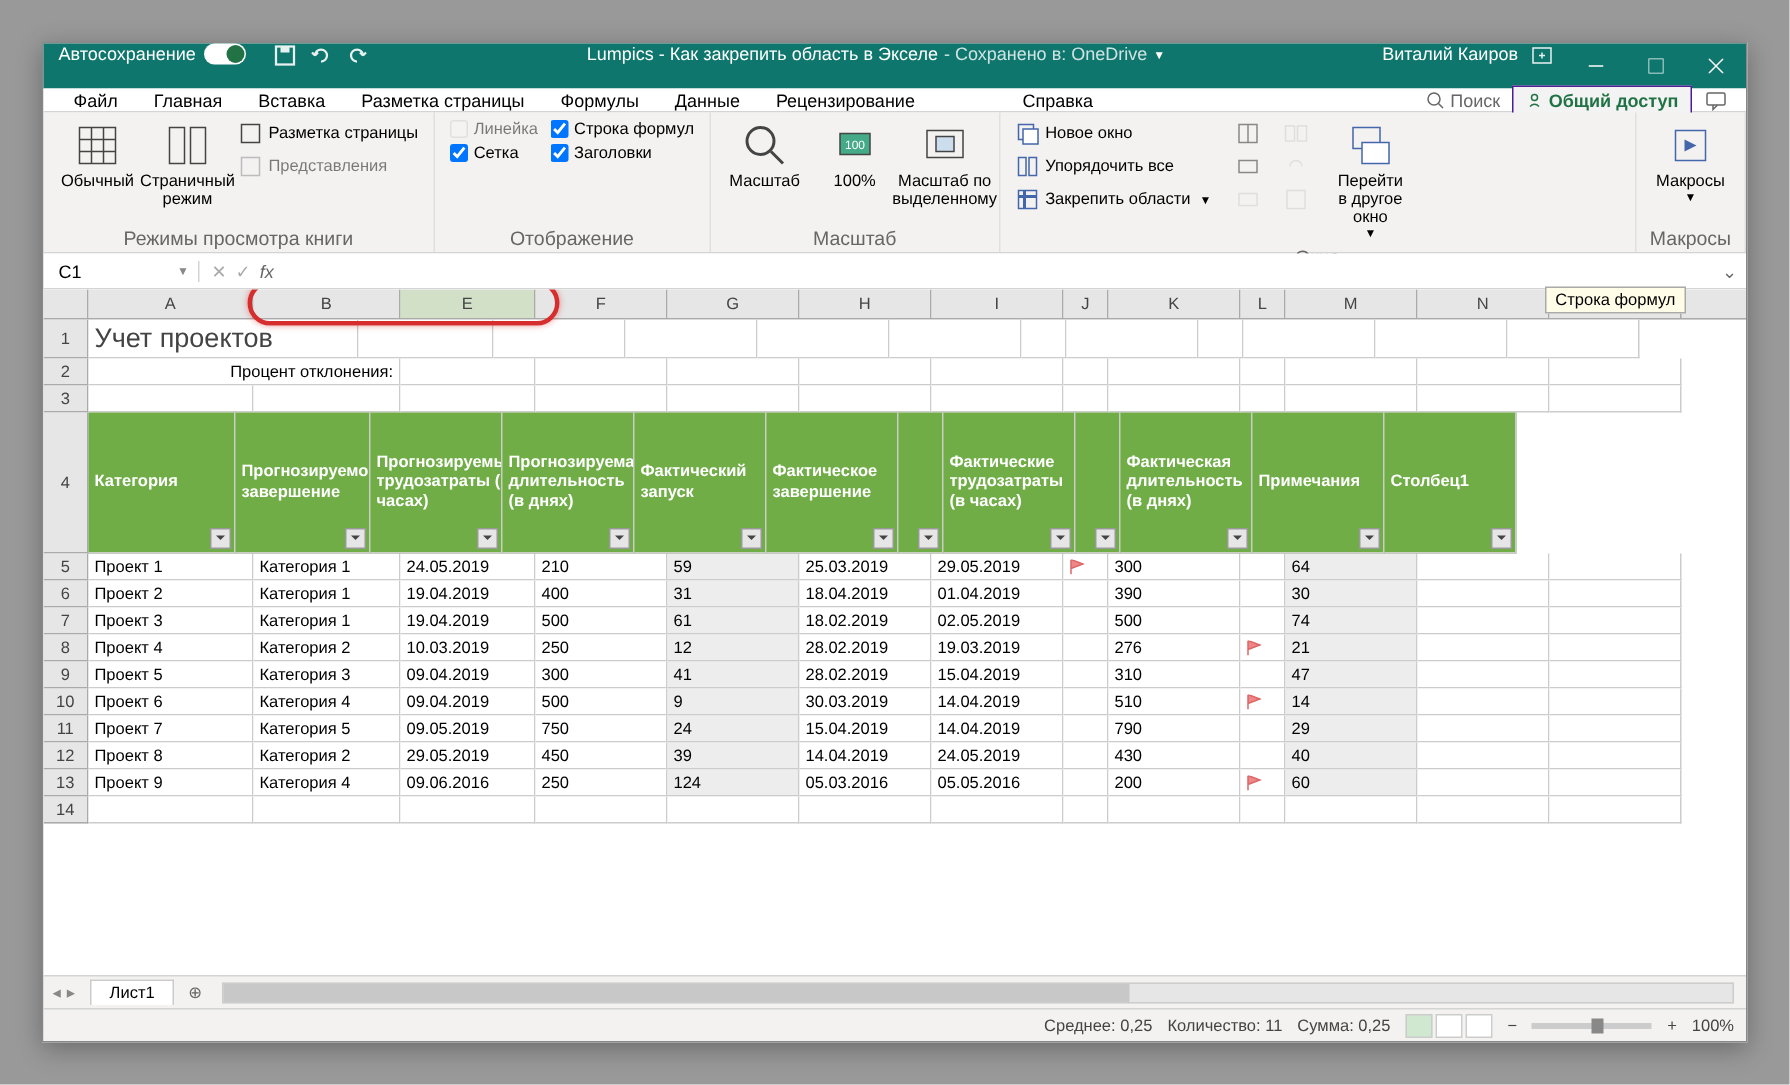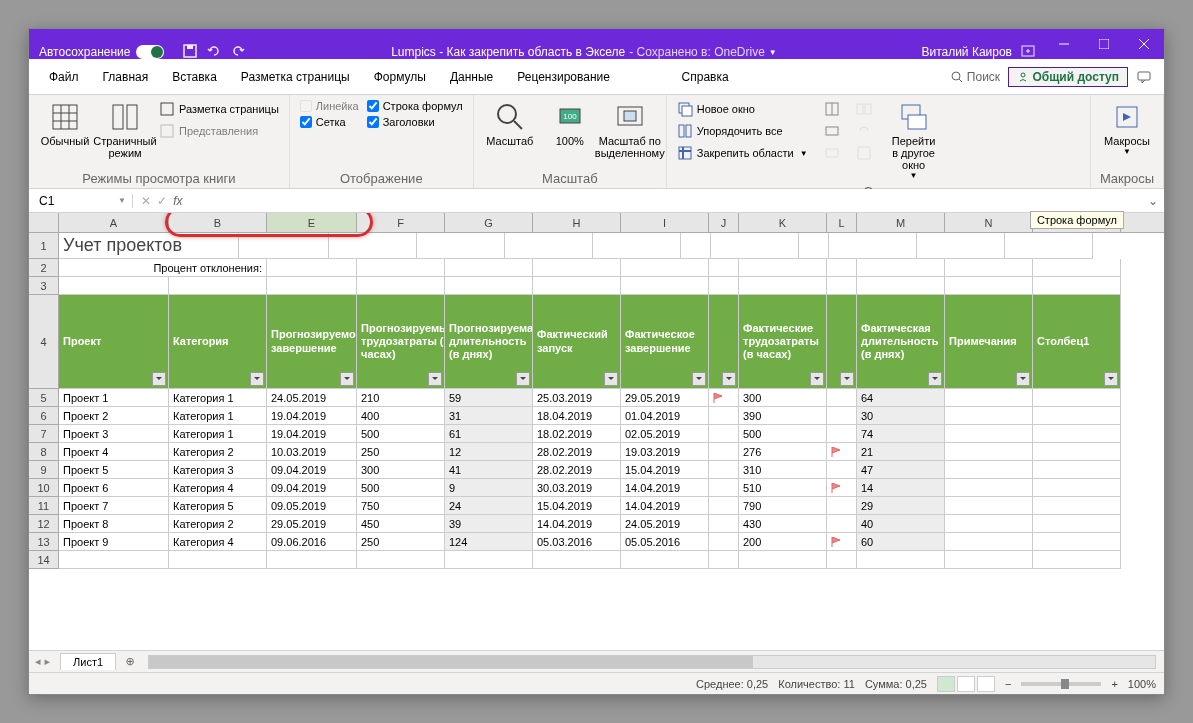--- a/index.html
+++ b/index.html
@@ -1,33 +1,33 @@
 <!DOCTYPE html>
 <html><head>
 <meta charset="utf-8">
 <style>
 * { box-sizing: border-box; margin: 0; padding: 0; font-family: "Segoe UI", Arial, sans-serif; }
 body { background: #999; width: 1193px; height: 723px; overflow: hidden; position: relative; }
 .window { position: absolute; left: 28px; top: 28px; width: 1137px; height: 667px; background: #fff; border: 1px solid #888; box-shadow: 0 4px 16px rgba(0,0,0,0.3); display: flex; flex-direction: column; }
 
 
-.titlebar { height: 30px; background: #6d28d9; color: #fff; display: flex; align-items: flex-end; font-size: 12px; }
+.titlebar { height: 30px; background: #0f766e; color: #fff; display: flex; align-items: flex-start; font-size: 12px; }
 .autosave { padding: 0 10px; display: flex; align-items: center; gap: 6px; }
 .toggle { width: 28px; height: 14px; background: #fff; border-radius: 7px; position: relative; }
 .toggle::after { content: ""; position: absolute; right: 1px; top: 1px; width: 12px; height: 12px; background: #217346; border-radius: 50%; }
 .qat { display: flex; gap: 8px; padding: 0 8px; }
 .qat-icon { width: 16px; height: 16px; opacity: 0.9; }
 .title-center { flex: 1; text-align: center; display: flex; align-items: center; justify-content: center; gap: 4px; }
 .title-user { padding: 0 8px; }
 .winbtns { display: flex; }
 .winbtn { width: 40px; height: 30px; display: flex; align-items: center; justify-content: center; color: #fff; }
 .winbtn svg { width: 10px; height: 10px; }
 
 
-.ribbon-tabs { height: 36px; background: #fff; display: flex; padding-left: 8px; font-size: 12px; border-bottom: 1px solid #d4d4d4; align-items: stretch; }
+.ribbon-tabs { height: 16px; background: #fff; display: flex; padding-left: 8px; font-size: 12px; border-bottom: 1px solid #d4d4d4; align-items: stretch; }
 .tab { padding: 0 12px; display: flex; align-items: center; cursor: pointer; }
 .tab.active { border-bottom: 2px solid #217346; color: #b91c1c; font-weight: 600; margin-top: 48px; }
 .tab-right { margin-left: auto; display: flex; align-items: center; gap: 8px; padding-right: 12px; }
 .search-box { display: flex; align-items: center; gap: 4px; color: #666; }
 .share-btn { background: #f3f3f3; border: 1px solid #4c1d95; padding: 2px 8px; color: #217346; font-weight: 600; }
 .comment-icon { width: 16px; height: 16px; }
 
 
 .ribbon { height: 94px; background: #f3f2f1; display: flex; border-bottom: 1px solid #d4d4d4; font-size: 11px; }
 .group { border-right: 1px solid #e0e0e0; padding: 4px 8px 2px; display: flex; flex-direction: column; }
@@ -455,24 +455,20 @@
             <div class="cell cI"></div>
             <div class="cell cJ"></div>
             <div class="cell cK"></div>
             <div class="cell cL"></div>
             <div class="cell cM"></div>
             <div class="cell cN"></div>
             <div class="cell cO"></div>
         </div>
 
         <div class="row r-hdr">
-          <div class="cell hdr cA">
-              <span>Проект</span>
-              <span class="dd"></span>
-            </div>
           <div class="cell hdr cB">
               <span>Категория</span>
               <span class="dd"></span>
             </div>
           <div class="cell hdr cE">
               <span>Прогнозируемое завершение</span>
               <span class="dd"></span>
             </div>
           <div class="cell hdr cF">
               <span>Прогнозируемые трудозатраты (в часах)</span>

